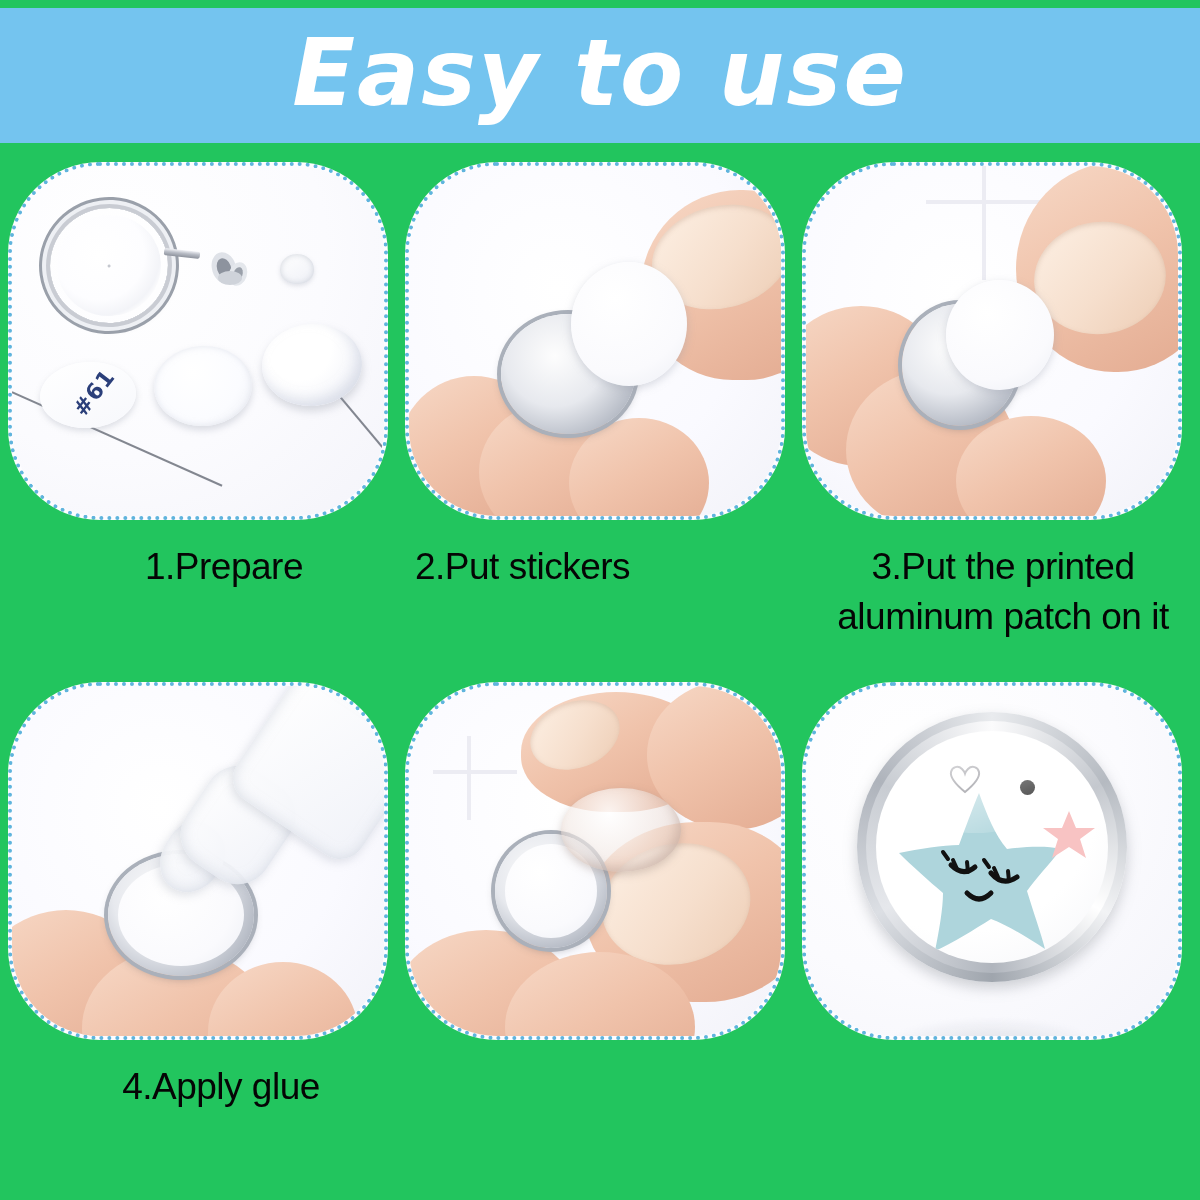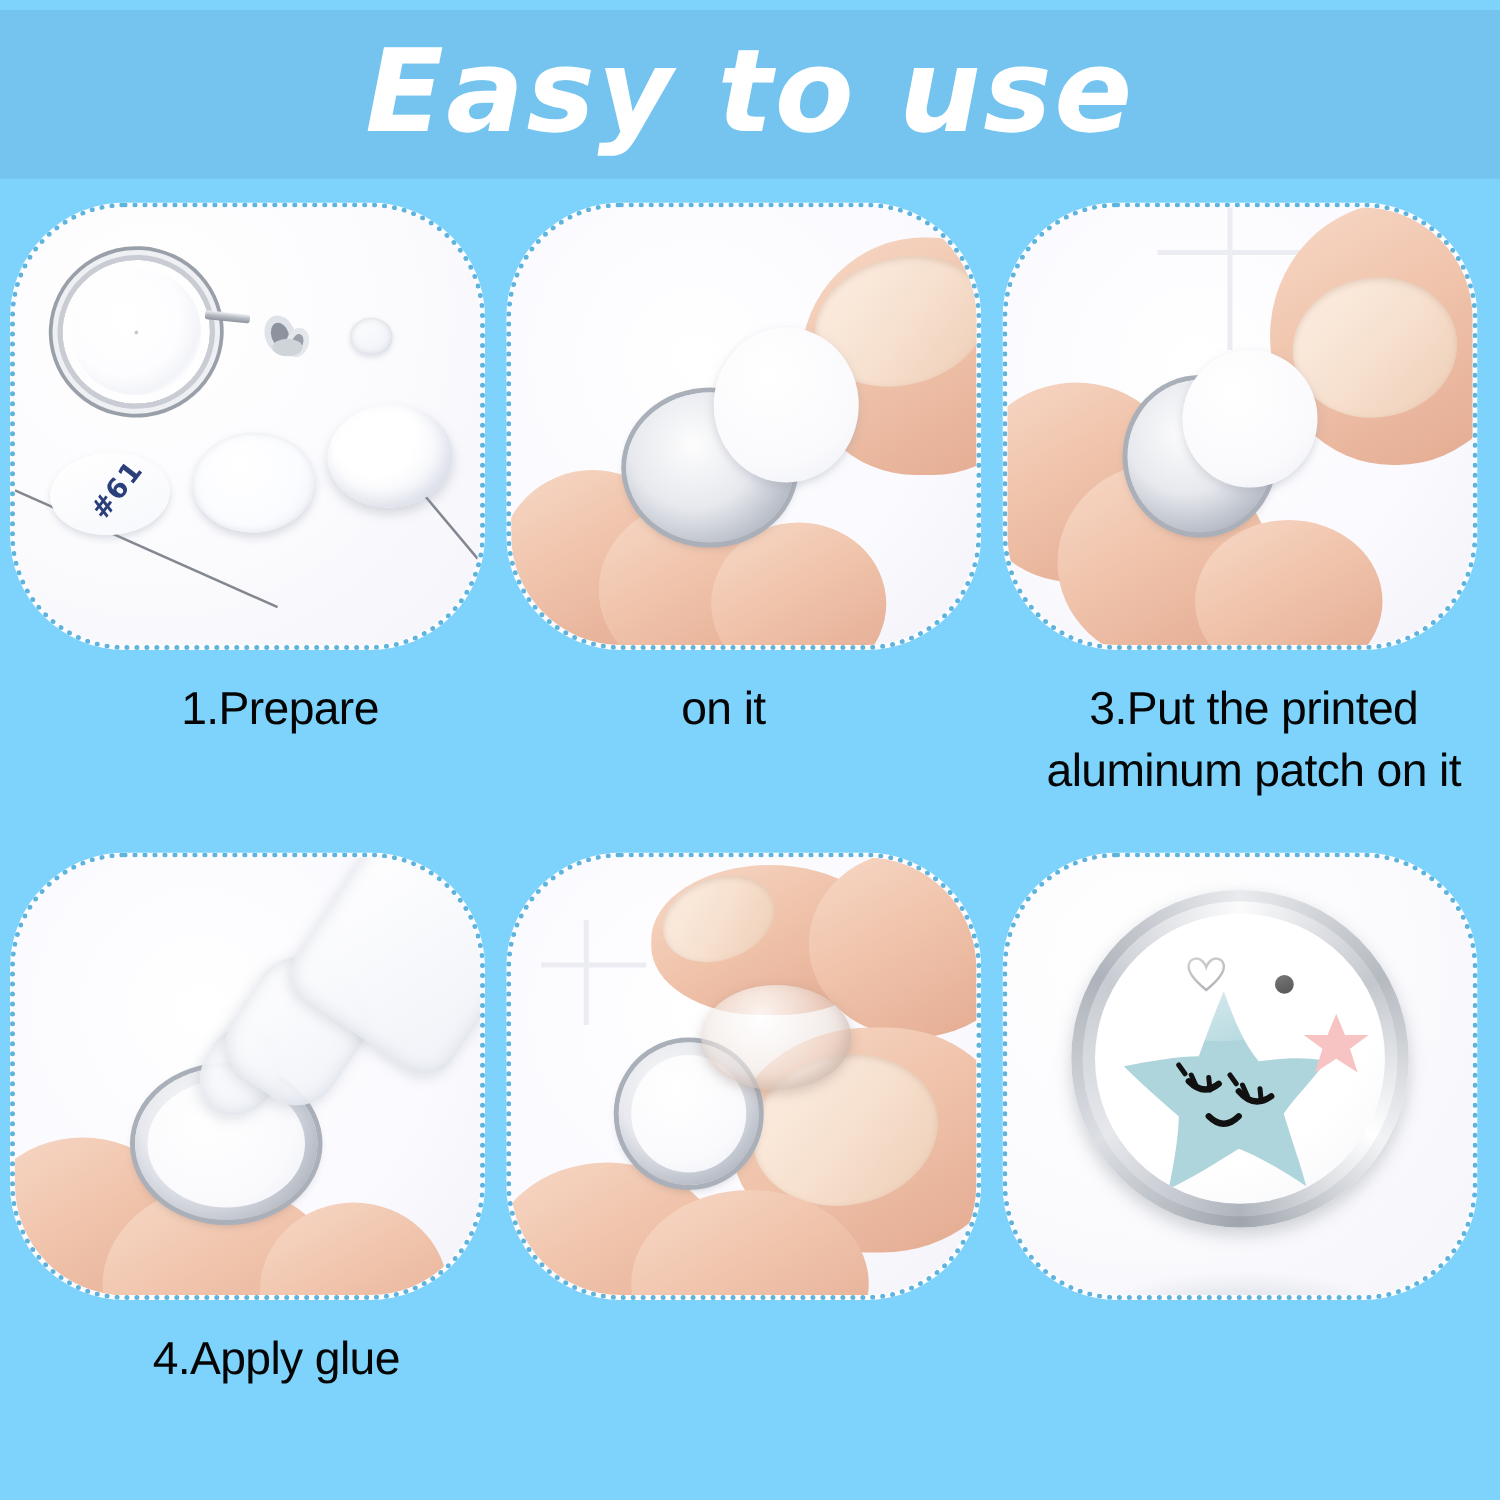--- a/index.html
+++ b/index.html
@@ -5,21 +5,21 @@
   * { box-sizing: border-box; margin: 0; padding: 0; }
   html, body {
     width: 1200px; height: 1200px;
     background: #ffffff;
     font-family: "Liberation Sans", sans-serif;
     overflow: hidden;
   }
   #page {
     position: relative;
     width: 1200px; height: 1200px;
-    background: #7dd3fc;
+    background: #22c55e;
   }
 
   
   .banner {
     position: absolute;
     left: 0; top: 8px;
     width: 1200px; height: 135px;
     background: #74c4ef;
     display: flex; align-items: center; justify-content: center;
   }
@@ -324,21 +324,21 @@
 
             <div class="finger" style="left:232px; top:24px; width:190px; height:190px; border-radius:56% 50% 48% 52%;"></div>
             <div class="nail" style="left:242px; top:40px; width:140px; height:102px; transform:rotate(-14deg);"></div>
 
             <div class="bezel-side" style="left:92px; top:148px; width:134px; height:120px;"></div>
 
             <div class="white-disc" style="left:162px; top:96px; width:116px; height:124px;"></div>
           </div>
         </div>
         <div class="caption">
-          <span class="cap-l2">on it</span>
+          <span class="cap-l1">2.Put stickers</span>
         </div>
       </div>
 
       <div class="cell cell-2">
         <div class="panel">
           <div class="photo">
             <div class="bg-soft"></div>
             <div class="cross-hint" style="left:176px; top:-6px; width:4px; height:120px;"></div>
             <div class="cross-hint" style="left:120px; top:34px; width:140px; height:4px;"></div>
 

